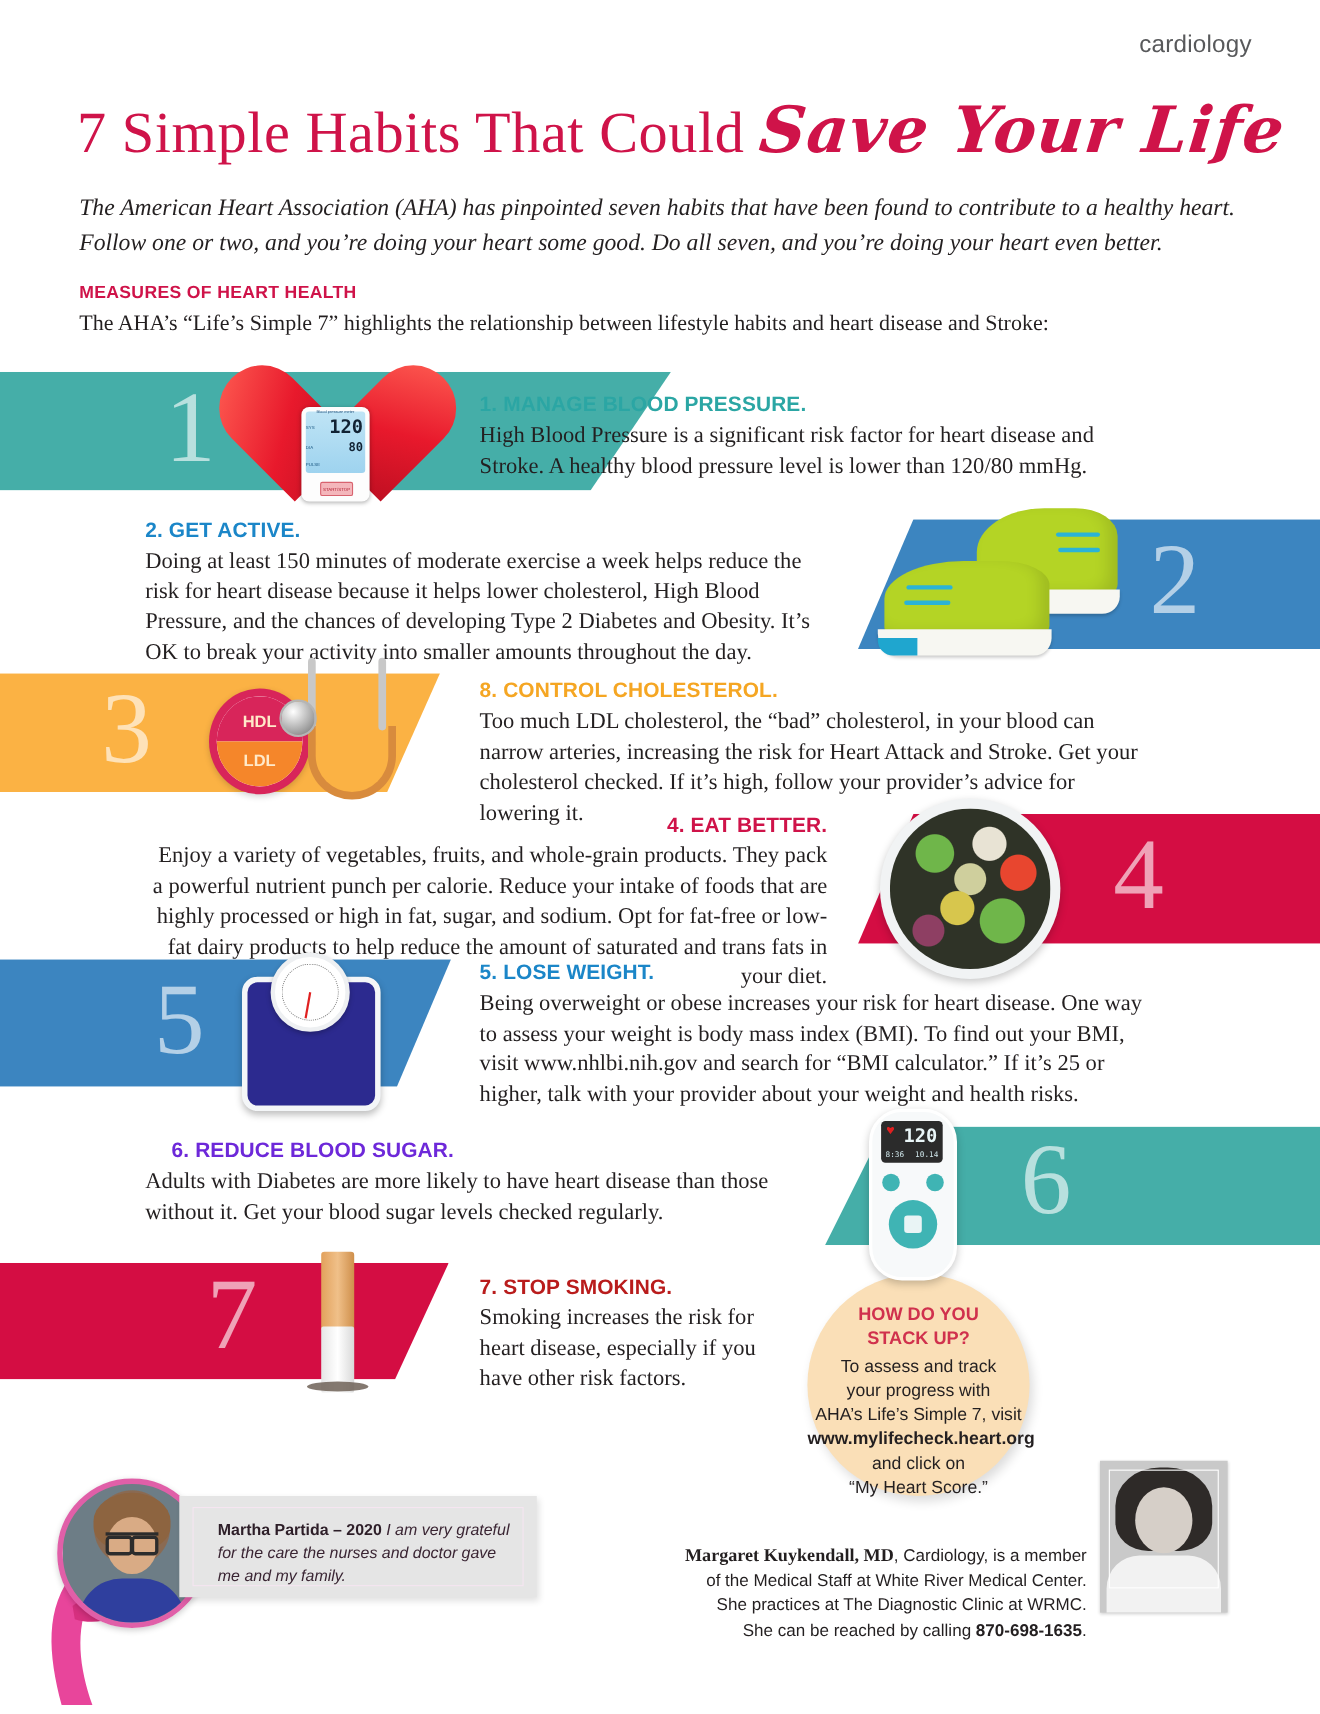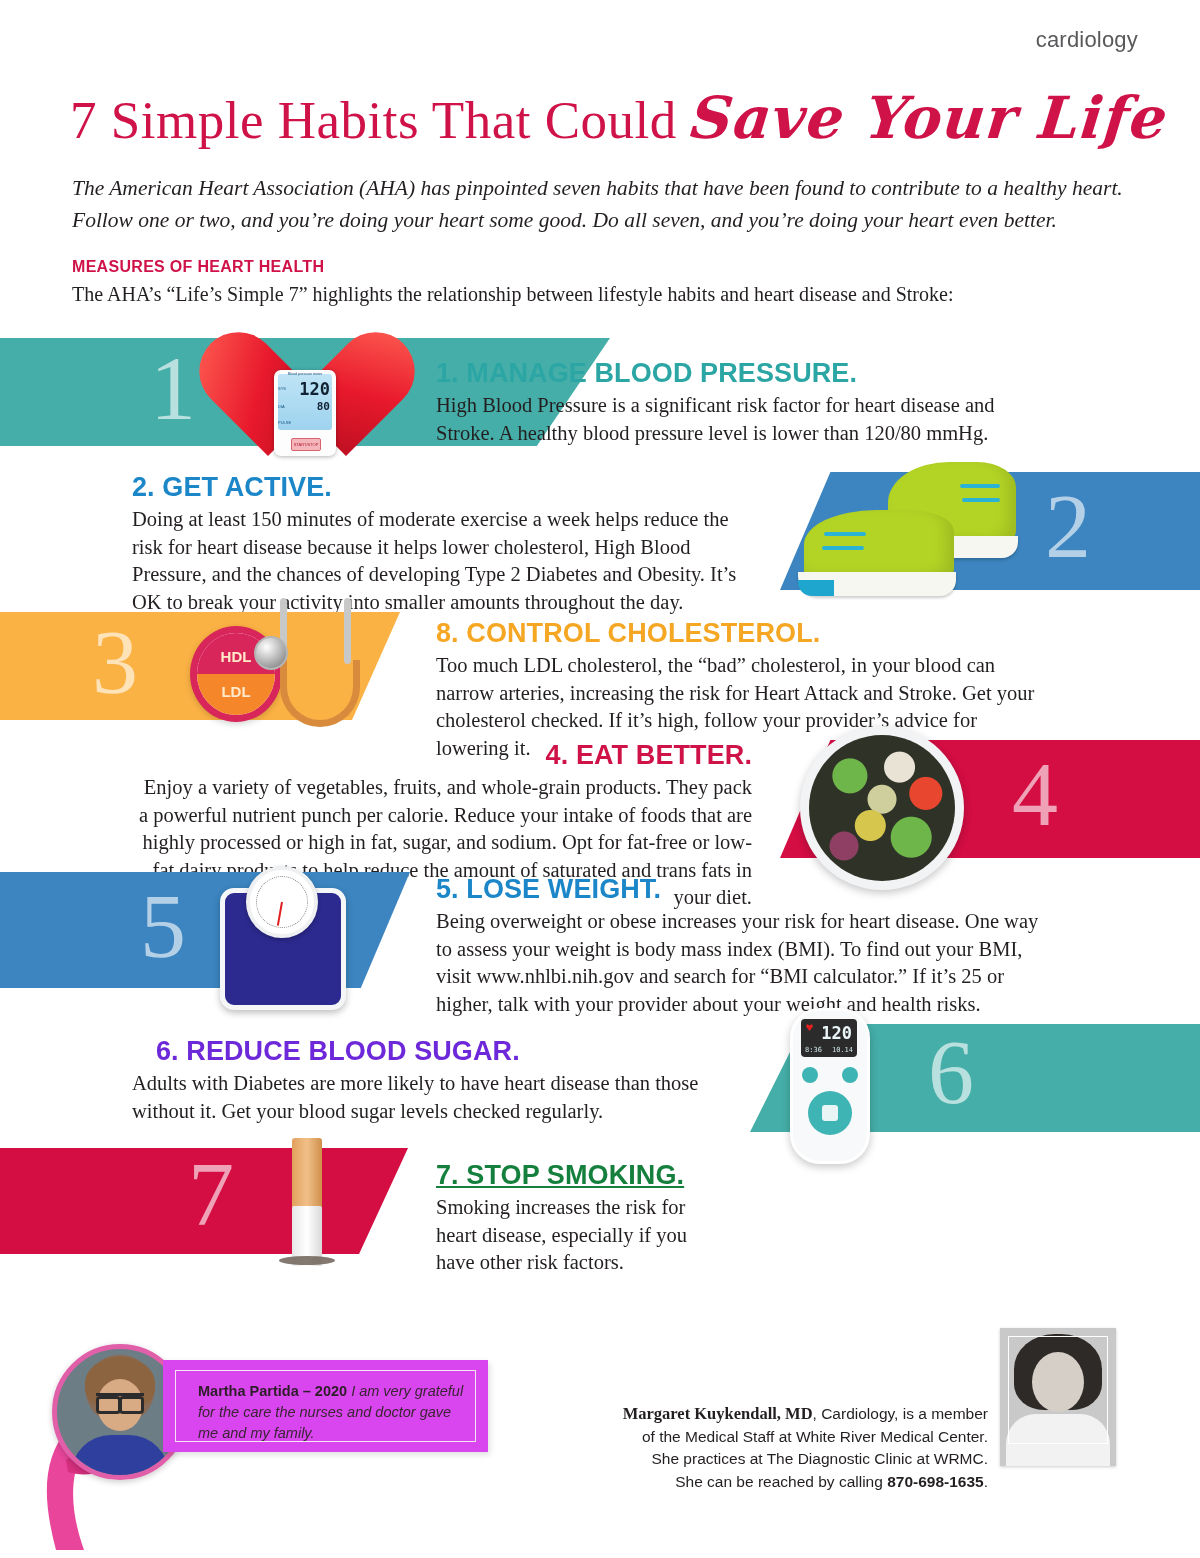--- a/index.html
+++ b/index.html
@@ -54,21 +54,21 @@
   }
   
   .ban-left{left:0;clip-path:polygon(0 0,100% 0,88% 100%,0 100%);}
   
   .ban-right{right:0;clip-path:polygon(12% 0,100% 0,100% 100%,0 100%);}
 
   
   .habit{position:absolute;}
   .habit h3{
     margin:0 0 3px 0;font-family:"Liberation Sans",sans-serif;
-    font-weight:bold;font-size:27px;letter-spacing:.1px;
+    font-weight:bold;font-size:19px;letter-spacing:.1px;
   }
   .habit p{
     margin:0;font-size:20.5px;line-height:27.5px;color:#231f20;
   }
   .habit p b{font-weight:normal;}
 
   
   .heart{
     position:absolute;width:150px;height:140px;
   }
@@ -226,21 +226,21 @@
     font-family:"Liberation Sans",sans-serif;text-align:center;
     padding-top:26px;box-sizing:border-box;
   }
   .stack .t{font-weight:bold;font-size:16.5px;color:#d0314d;line-height:22px;}
   .stack .b{font-size:16px;color:#231f20;line-height:22px;margin-top:4px;}
   .stack .b b{font-weight:bold;}
 
   
   .testi{
     position:absolute;left:163px;top:1360px;width:325px;height:92px;
-    background:#d946ef;box-shadow:2px 3px 6px rgba(0,0,0,.12);
+    background:#e5e5e5;box-shadow:2px 3px 6px rgba(0,0,0,.12);
   }
   .testi .inner{
     position:absolute;left:12px;top:10px;right:12px;bottom:10px;
     border:1px solid #f6e5f1;padding:10px 0 0 22px;box-sizing:border-box;
     font-family:"Liberation Sans",sans-serif;font-size:14.5px;line-height:21px;
     color:#3a2533;font-style:italic;
   }
   .testi .inner b{font-style:normal;font-weight:bold;color:#2d1e28;}
   .avatar{
     position:absolute;left:52px;top:1344px;width:126px;height:126px;border-radius:50%;
@@ -408,24 +408,34 @@
 
   <div class="banner ban-left" style="top:1148px;width:408px;height:106px;background:#D40D43;">
     <span class="num" style="left:188px;top:0;">7</span>
   </div>
   <div class="cig" style="left:270px;top:1138px;width:80px;height:130px;">
     <div class="filter" style="left:22px;top:0;"></div>
     <div class="paper" style="left:22px;top:68px;"></div>
     <div class="ash" style="left:9px;top:118px;"></div>
   </div>
   <div class="habit" style="left:436px;top:1160px;width:268px;">
-    <h3 style="color:#15803d;text-decoration:underline;">7. STOP SMOKING.</h3>
+    <h3 style="color:#b91c1c;">7. STOP SMOKING.</h3>
     <p>Smoking increases the risk for heart disease, especially if you have other risk factors.</p>
   </div>
 
+  <div class="stack">
+    <div class="t">HOW DO YOU</div>
+    <div class="t">STACK UP?</div>
+    <div class="b">To assess and track</div>
+    <div class="b" style="margin-top:0;">your progress with</div>
+    <div class="b" style="margin-top:0;">AHA’s Life’s Simple 7, visit</div>
+    <div class="b" style="margin-top:0;"><b>www.mylifecheck.heart.org</b></div>
+    <div class="b" style="margin-top:0;">and click on</div>
+    <div class="b" style="margin-top:0;">“My Heart Score.”</div>
+  </div>
 
   <div class="ribbon">
     <svg viewBox="0 0 118 152" xmlns="http://www.w3.org/2000/svg">
       <path d="M18 150 C6 104 2 62 30 28 C48 6 76 6 86 22 C72 18 54 30 44 52 C30 82 34 116 46 150 Z" fill="#e8459b"></path>
       <path d="M28 60 C40 50 62 48 80 62 C70 72 48 78 30 72 Z" fill="#d6307f"></path>
     </svg>
   </div>
   <div class="avatar">
     <div class="hair"></div>
     <div class="face"></div>

